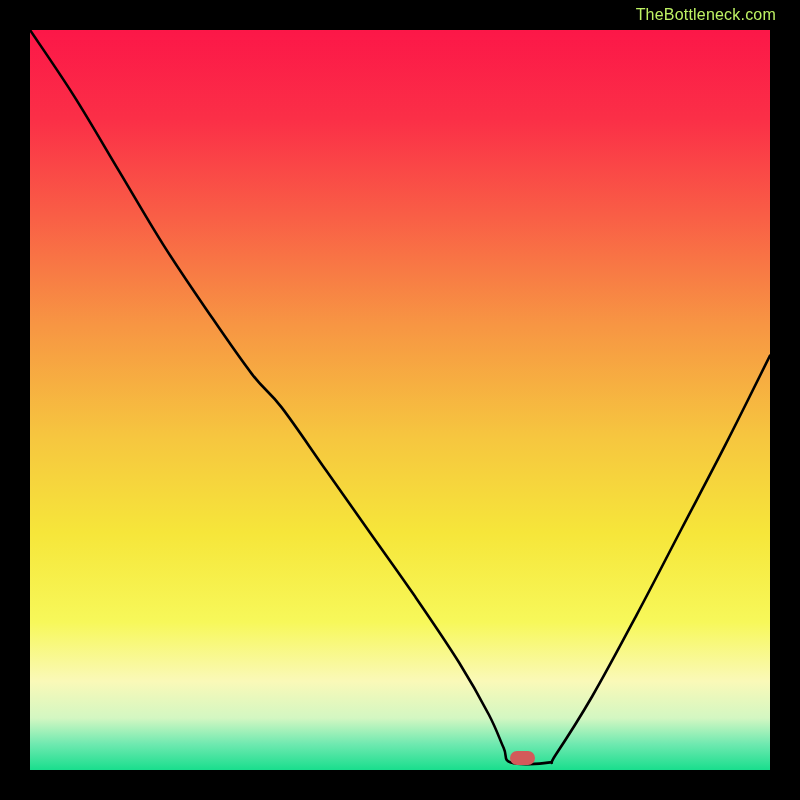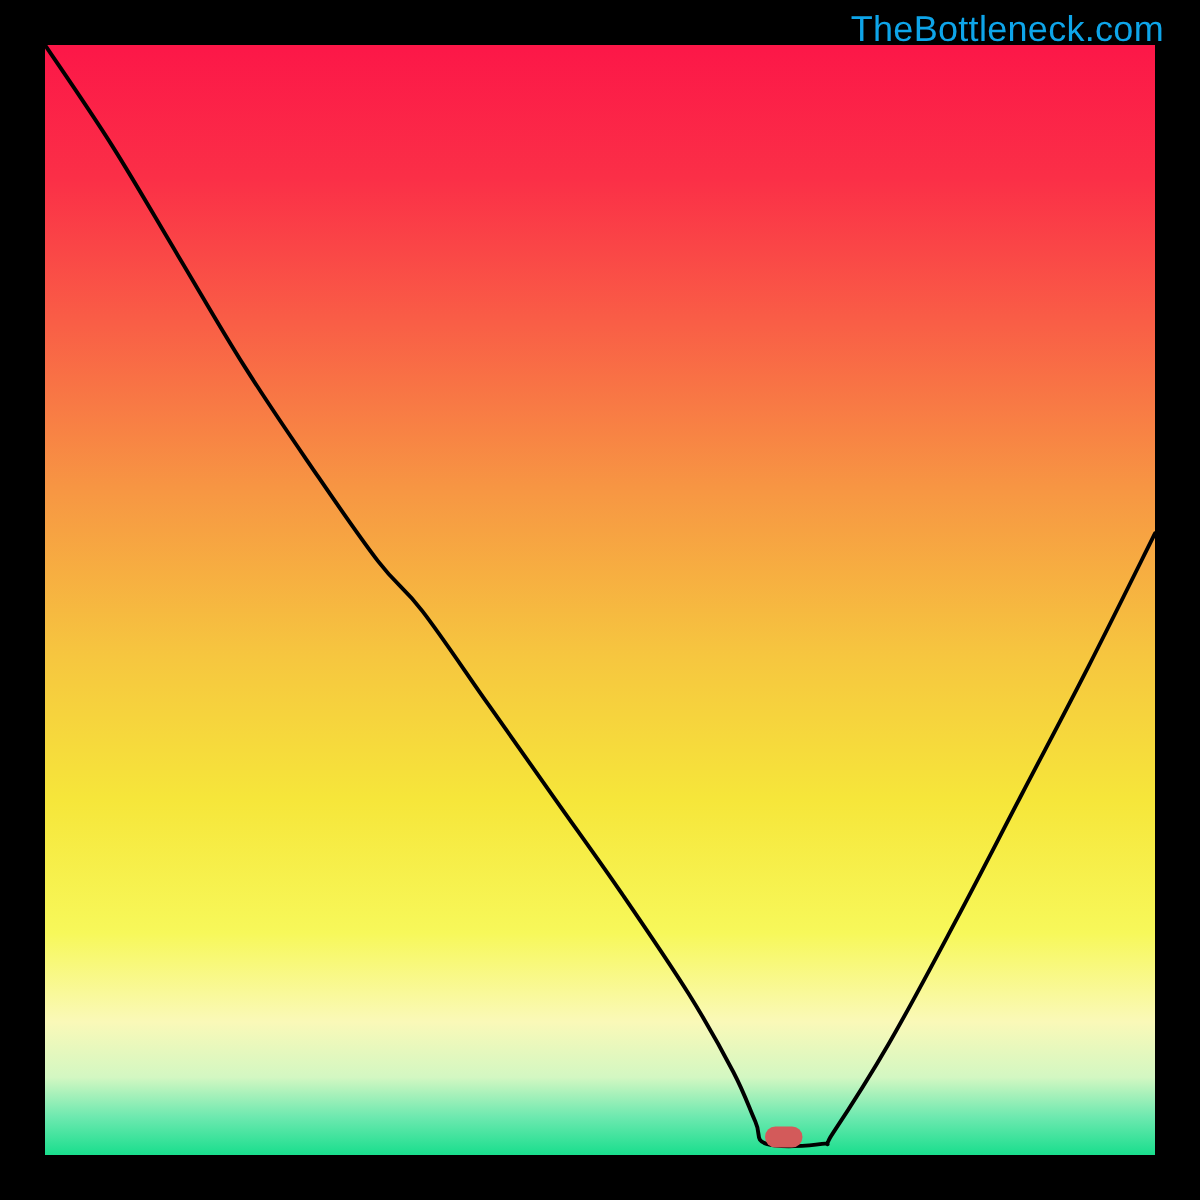--- a/index.html
+++ b/index.html
@@ -35,23 +35,23 @@
     left: 0;
     top: 0;
     width: 100%;
     height: 100%;
     pointer-events: none;
   }
   .watermark {
     position: absolute;
     top: 6px;
     right: 24px;
-    color: #0ea5e9;
+    color: #bef264;
     font-family: Arial, Helvetica, sans-serif;
-    font-size: 24px;
+    font-size: 16px;
     font-weight: 400;
     letter-spacing: 0.2px;
   }
   .marker {
     position: absolute;
     border-radius: 7px;
     background: #d35a5a;
   }
 </style>
 </head>

